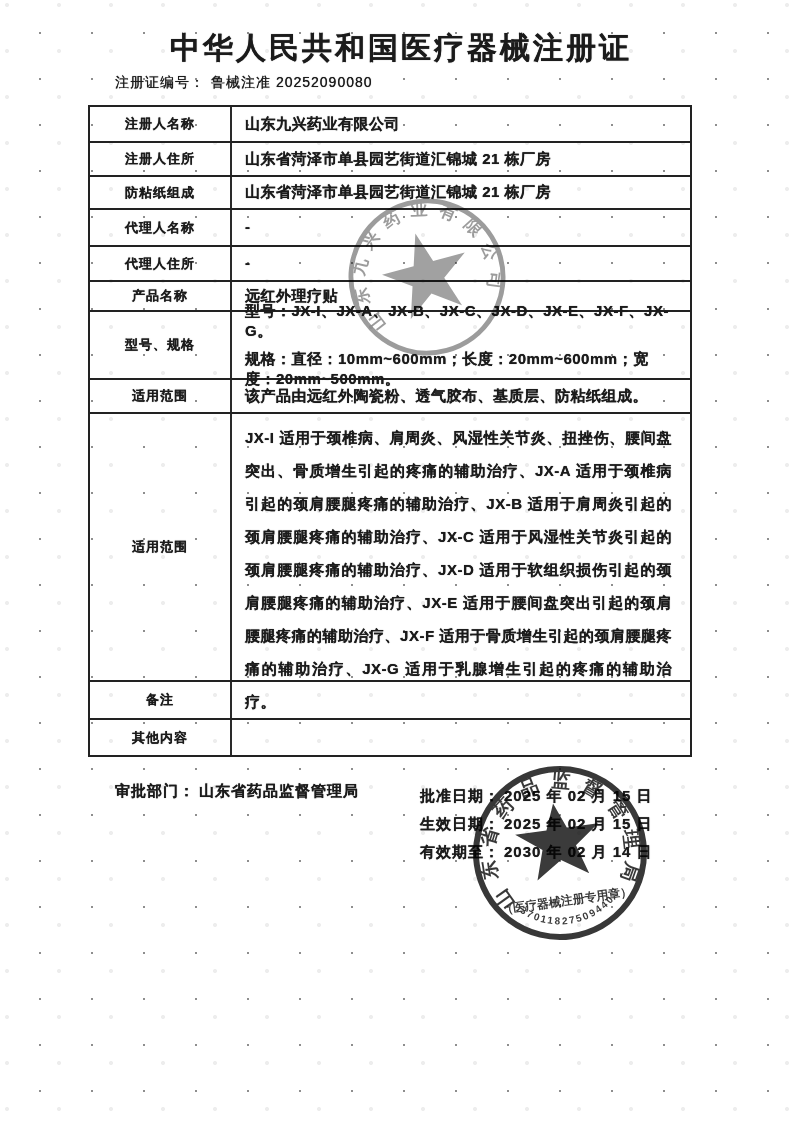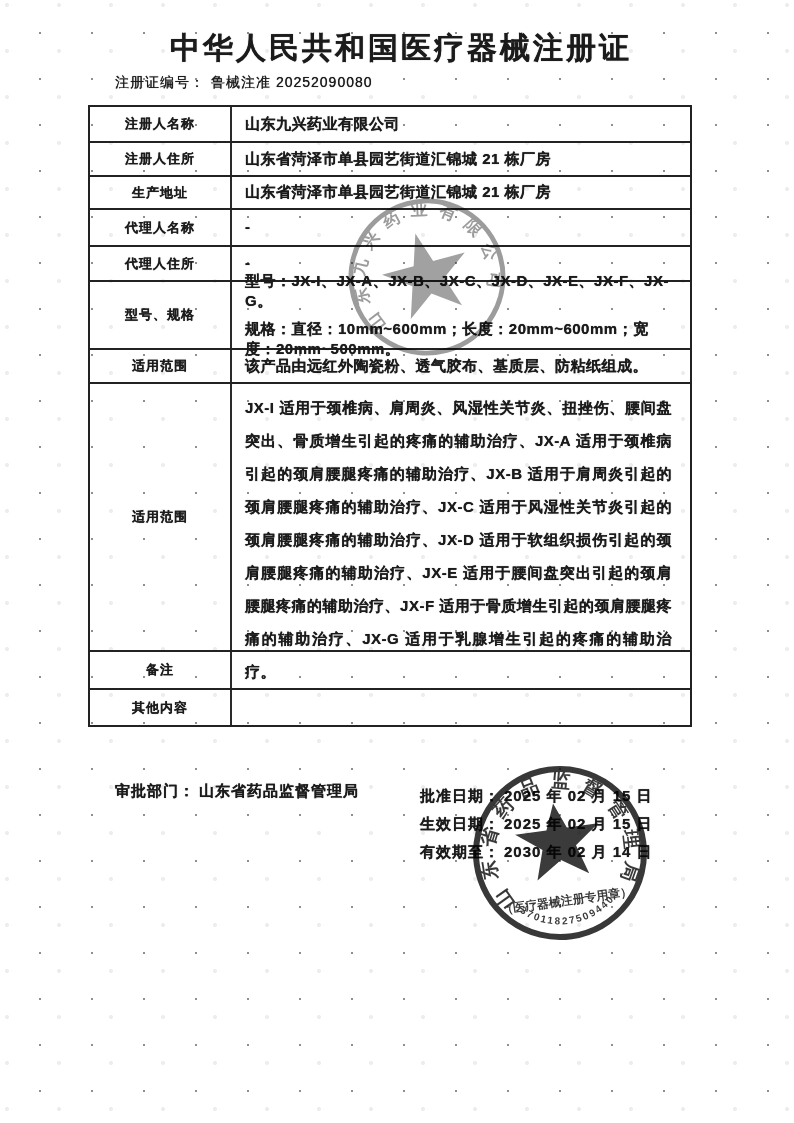--- a/index.html
+++ b/index.html
@@ -91,40 +91,46 @@
     </div>
 
     <div class="row" style="height:34px">
       <div class="cell-label ink">注册人住所</div>
       <div class="cell-value ink">
           <span class="line">山东省菏泽市单县园艺街道汇锦城 21 栋厂房</span>
         </div>
     </div>
 
     <div class="row" style="height:33px">
-      <div class="cell-label ink">生产地址</div>
+      <div class="cell-label ink">防粘纸组成</div>
       <div class="cell-value ink">
           <span class="line">山东省菏泽市单县园艺街道汇锦城 21 栋厂房</span>
         </div>
     </div>
 
     <div class="row" style="height:37px">
       <div class="cell-label ink">代理人名称</div>
       <div class="cell-value ink">
           <span class="line">-</span>
         </div>
     </div>
 
     <div class="row" style="height:35px">
       <div class="cell-label ink">代理人住所</div>
       <div class="cell-value ink">
           <span class="line">-</span>
         </div>
     </div>
 
+    <div class="row" style="height:30px">
+      <div class="cell-label ink">产品名称</div>
+      <div class="cell-value ink">
+          <span class="line">远红外理疗贴</span>
+        </div>
+    </div>
 
     <div class="row" style="height:68px">
       <div class="cell-label ink">型号、规格</div>
       <div class="cell-value multiline ink">
         <span class="line" style="margin-bottom:8px">型号：JX-I、JX-A、JX-B、JX-C、JX-D、JX-E、JX-F、JX-G。</span>
         <span class="line">规格：直径：10mm~600mm；长度：20mm~600mm；宽度：20mm~500mm。</span>
       </div>
     </div>
 
     <div class="row" style="height:34px">

